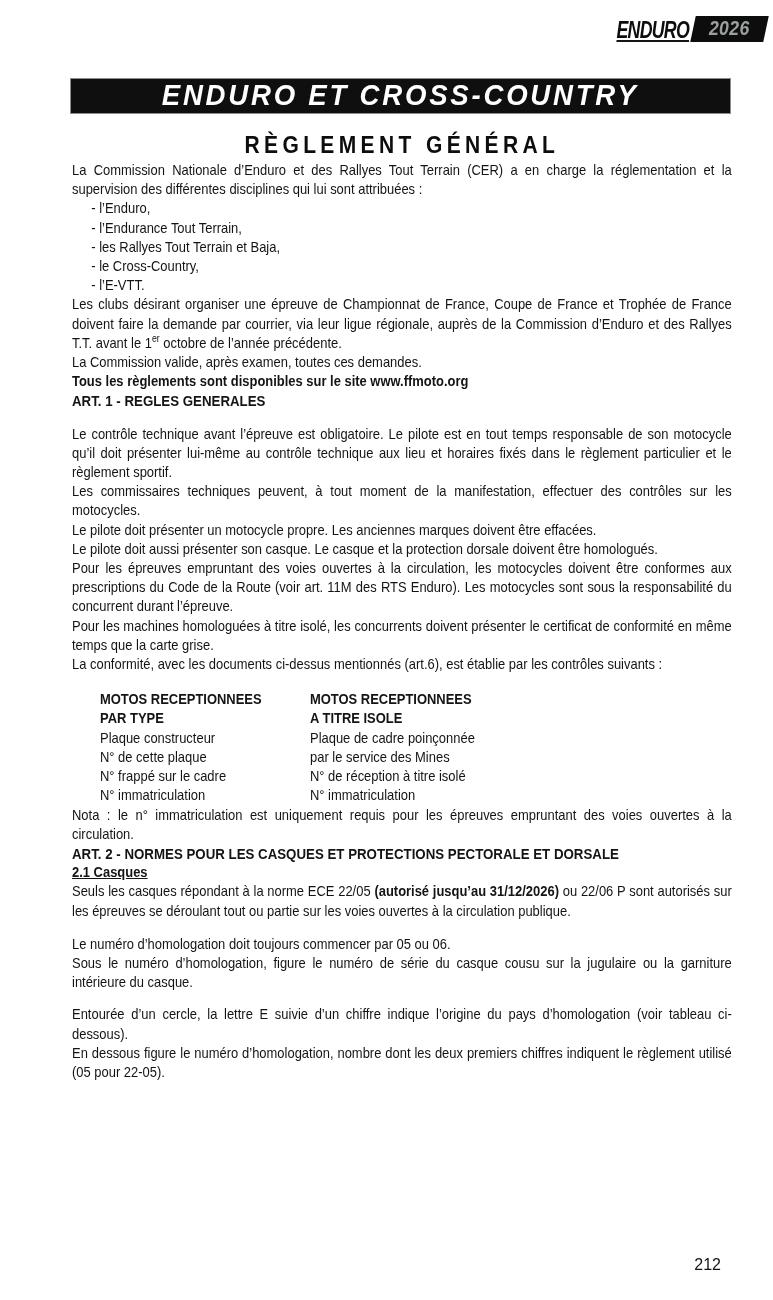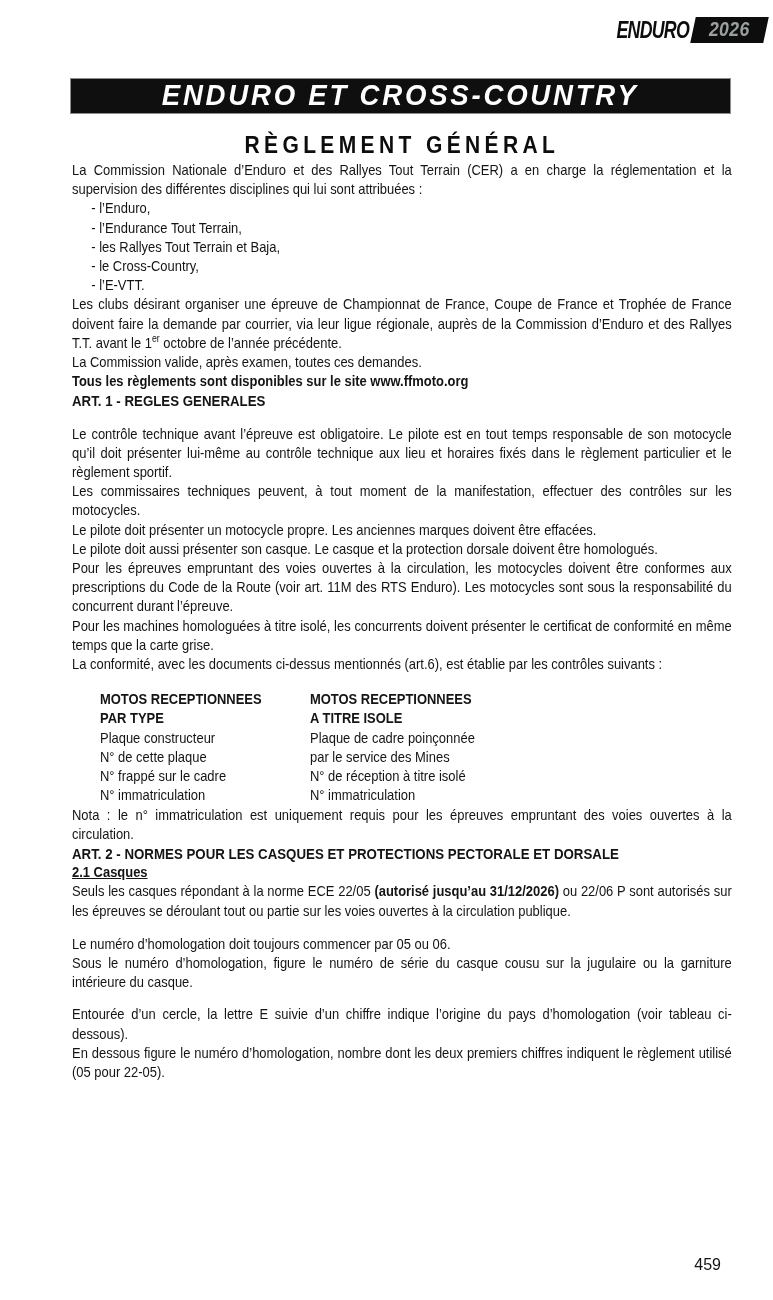--- a/index.html
+++ b/index.html
@@ -2,21 +2,21 @@
 <html><head>
 <meta charset="utf-8">
 <style>
   html,body{margin:0;padding:0;}
   body{
     width:773px;height:1300px;position:relative;background:#ffffff;overflow:hidden;
     font-family:"Liberation Sans", sans-serif;color:#141414;
     -webkit-font-smoothing:antialiased;
   }
   
-  .logo{position:absolute;top:16px;right:8px;display:flex;align-items:center;}
+  .logo{position:absolute;top:16px;right:8px;display:flex;align-items:flex-start;text-decoration:underline;}
   .logo-brand{
     font-style:italic;font-weight:bold;font-size:24px;letter-spacing:-1px;
     transform:scaleX(0.74);transform-origin:100% 50%;white-space:nowrap;color:#0d0d0d;
   }
   .logo-year{
     background:#0d0d0d;transform:skewX(-12deg);padding:1px 13px 2px 13px;margin-left:3px;
   }
   .logo-year span{
     display:inline-block;transform:skewX(12deg) scaleX(0.88);transform-origin:50% 50%;
     color:#9aa19d;font-style:italic;font-weight:bold;font-size:20px;letter-spacing:0.5px;
@@ -137,13 +137,13 @@
     <p>Sous le numéro d’homologation, figure le numéro de série du casque cousu sur la jugulaire ou la garniture intérieure du casque.</p>
   </div>
 
   <div class="p3-block">
     <p>Entourée d’un cercle, la lettre E suivie d’un chiffre indique l’origine du pays d’homologation (voir tableau ci-dessous).</p>
     <p>En dessous figure le numéro d’homologation, nombre dont les deux premiers chiffres indiquent le règlement utilisé (05 pour 22-05).</p>
   </div>
 
 </div>
 
-<div class="page-number">459</div>
+<div class="page-number">212</div>
 
 </body></html>

